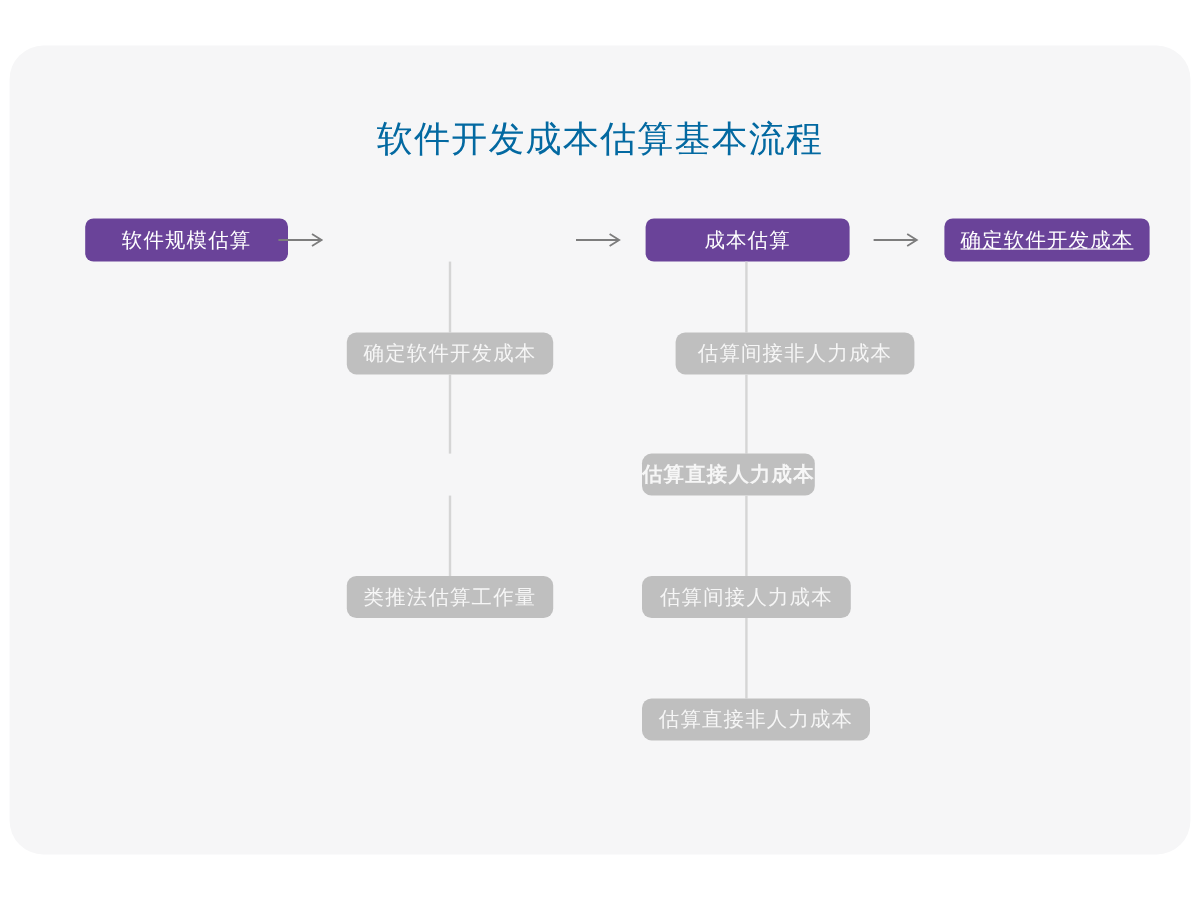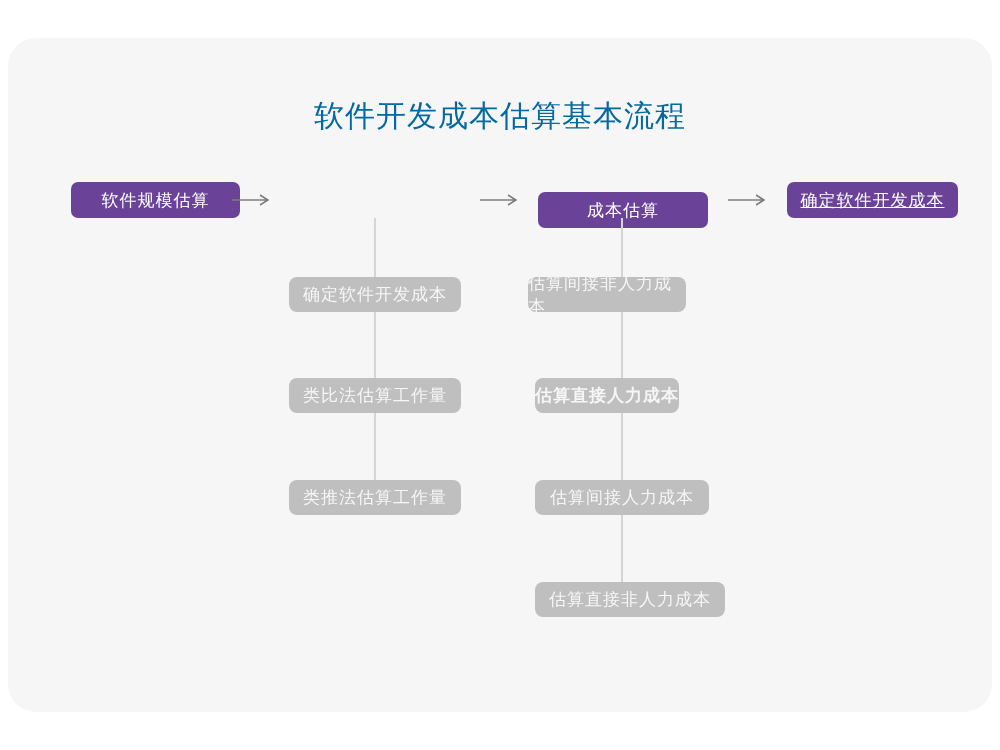--- a/index.html
+++ b/index.html
@@ -72,41 +72,40 @@
 </style>
 </head>
 <body>
 
 <div class="stage">
   <div class="card"></div>
 
   <div class="title">软件开发成本估算基本流程</div>
 
   <div class="node" style="left:43px;  top:182px; width:169px;margin-left:28px;">软件规模估算</div>
-  <div class="node" style="left:538px; top:182px; width:170px;margin-top:10px;">成本估算</div>
+  <div class="node" style="left:538px; top:182px; width:170px;">成本估算</div>
   <div class="node" style="left:787px; top:182px; width:171px;text-decoration:underline;">确定软件开发成本</div>
 
   <svg class="arrow" style="left:231px; top:193px;" viewBox="0 0 40 14">
     <path d="M1 7 H37 M29 2 L37 7 L29 12" fill="none" stroke="#7D7D7D" stroke-width="1.5"></path>
   </svg>
   <svg class="arrow" style="left:479px; top:193px;" viewBox="0 0 40 14">
     <path d="M1 7 H37 M29 2 L37 7 L29 12" fill="none" stroke="#7D7D7D" stroke-width="1.5"></path>
   </svg>
   <svg class="arrow" style="left:727px; top:193px;" viewBox="0 0 40 14">
     <path d="M1 7 H37 M29 2 L37 7 L29 12" fill="none" stroke="#7D7D7D" stroke-width="1.5"></path>
   </svg>
 
   <div class="vline" style="left:374px; top:218px; height:59px;"></div>
   <div class="sub" style="left:289px; top:277px; width:172px;">确定软件开发成本</div>
   <div class="vline" style="left:374px; top:312px; height:66px;"></div>
-  <div class="sub" style="left:289px; top:378px; width:172px;">类比法估算工作量</div>
   <div class="vline" style="left:374px; top:413px; height:67px;"></div>
   <div class="sub" style="left:289px; top:480px; width:172px;text-align:right;">类推法估算工作量</div>
 
   <div class="vline" style="left:621px; top:218px; height:59px;"></div>
-  <div class="sub" style="left:528px; top:277px; width:158px;">估算间接非人力成本</div>
+  <div class="sub" style="left:563px; top:277px; width:199px;">估算间接非人力成本</div>
   <div class="vline" style="left:621px; top:312px; height:66px;"></div>
   <div class="sub" style="left:535px; top:378px; width:144px;font-weight:bold;">估算直接人力成本</div>
   <div class="vline" style="left:621px; top:413px; height:67px;"></div>
   <div class="sub" style="left:535px; top:480px; width:174px;">估算间接人力成本</div>
   <div class="vline" style="left:621px; top:515px; height:67px;"></div>
   <div class="sub" style="left:535px; top:582px; width:190px;">估算直接非人力成本</div>
 </div>
 
 </body></html>

